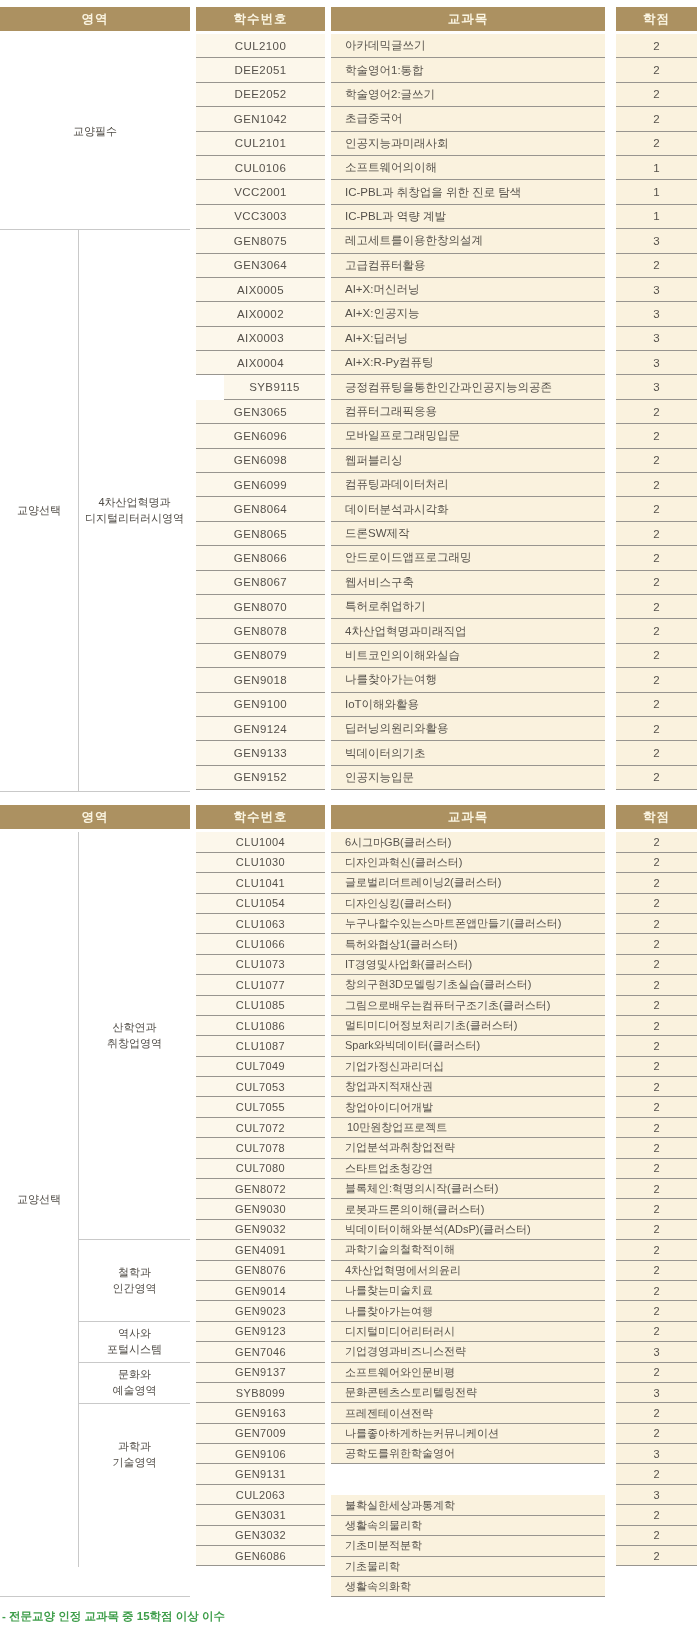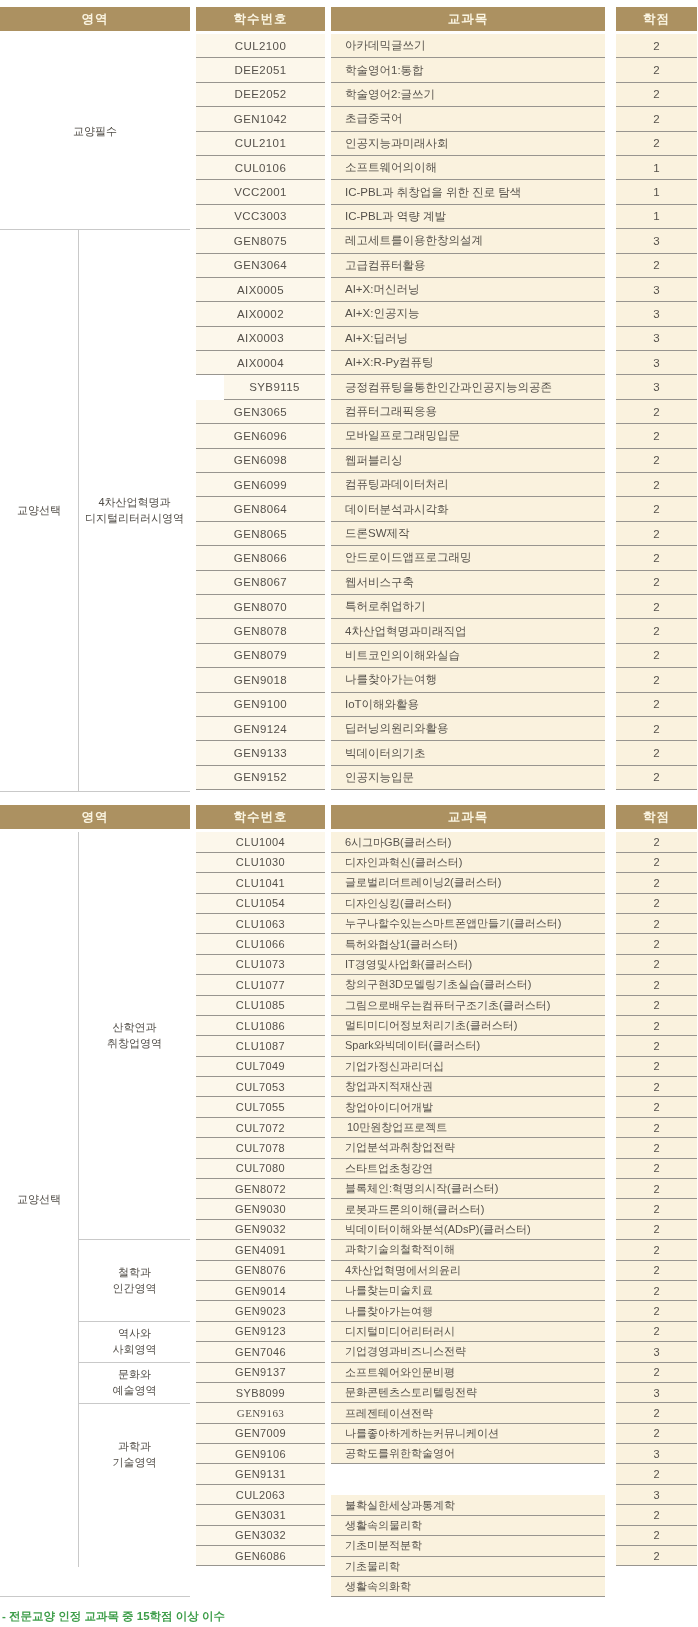--- a/index.html
+++ b/index.html
@@ -164,21 +164,21 @@
             <div class="sub-group sub-divider" style="height: 408px;">
               <span class="area-label">산학연과
 취창업영역</span>
             </div>
             <div class="sub-group sub-divider" style="height: 81.6px;">
               <span class="area-label">철학과
 인간영역</span>
             </div>
             <div class="sub-group sub-divider" style="height: 40.8px;">
               <span class="area-label">역사와
-사회영역</span>
+포털시스템</span>
             </div>
             <div class="sub-group sub-divider" style="height: 40.8px;">
               <span class="area-label">문화와
 예술영역</span>
             </div>
             <div class="sub-group" style="height: 102px;">
               <span class="area-label">과학과
 기술영역</span>
             </div>
           </div>
@@ -206,21 +206,21 @@
         <div class="cell code" style="height: 20.4px;">GEN9030</div>
         <div class="cell code" style="height: 20.4px;">GEN9032</div>
         <div class="cell code" style="height: 20.4px;">GEN4091</div>
         <div class="cell code" style="height: 20.4px;">GEN8076</div>
         <div class="cell code" style="height: 20.4px;">GEN9014</div>
         <div class="cell code" style="height: 20.4px;">GEN9023</div>
         <div class="cell code" style="height: 20.4px;">GEN9123</div>
         <div class="cell code" style="height: 20.4px;">GEN7046</div>
         <div class="cell code" style="height: 20.4px;">GEN9137</div>
         <div class="cell code" style="height: 20.4px;">SYB8099</div>
-        <div class="cell code" style="height: 20.4px; font-family: Liberation Serif, serif;">GEN9163</div>
+        <div class="cell code" style="height: 20.4px;">GEN9163</div>
         <div class="cell code" style="height: 20.4px;">GEN7009</div>
         <div class="cell code" style="height: 20.4px;">GEN9106</div>
         <div class="cell code" style="height: 20.4px;">GEN9131</div>
         <div class="cell code" style="height: 20.4px;">CUL2063</div>
         <div class="cell code" style="height: 20.4px;">GEN3031</div>
         <div class="cell code" style="height: 20.4px;">GEN3032</div>
         <div class="cell code" style="height: 20.4px;">GEN6086</div>
       </div>
       <div class="stack" style="grid-area: 2 / 5;">
         <div class="cell name" style="height: 20.4px;">6시그마GB(클러스터)</div>

